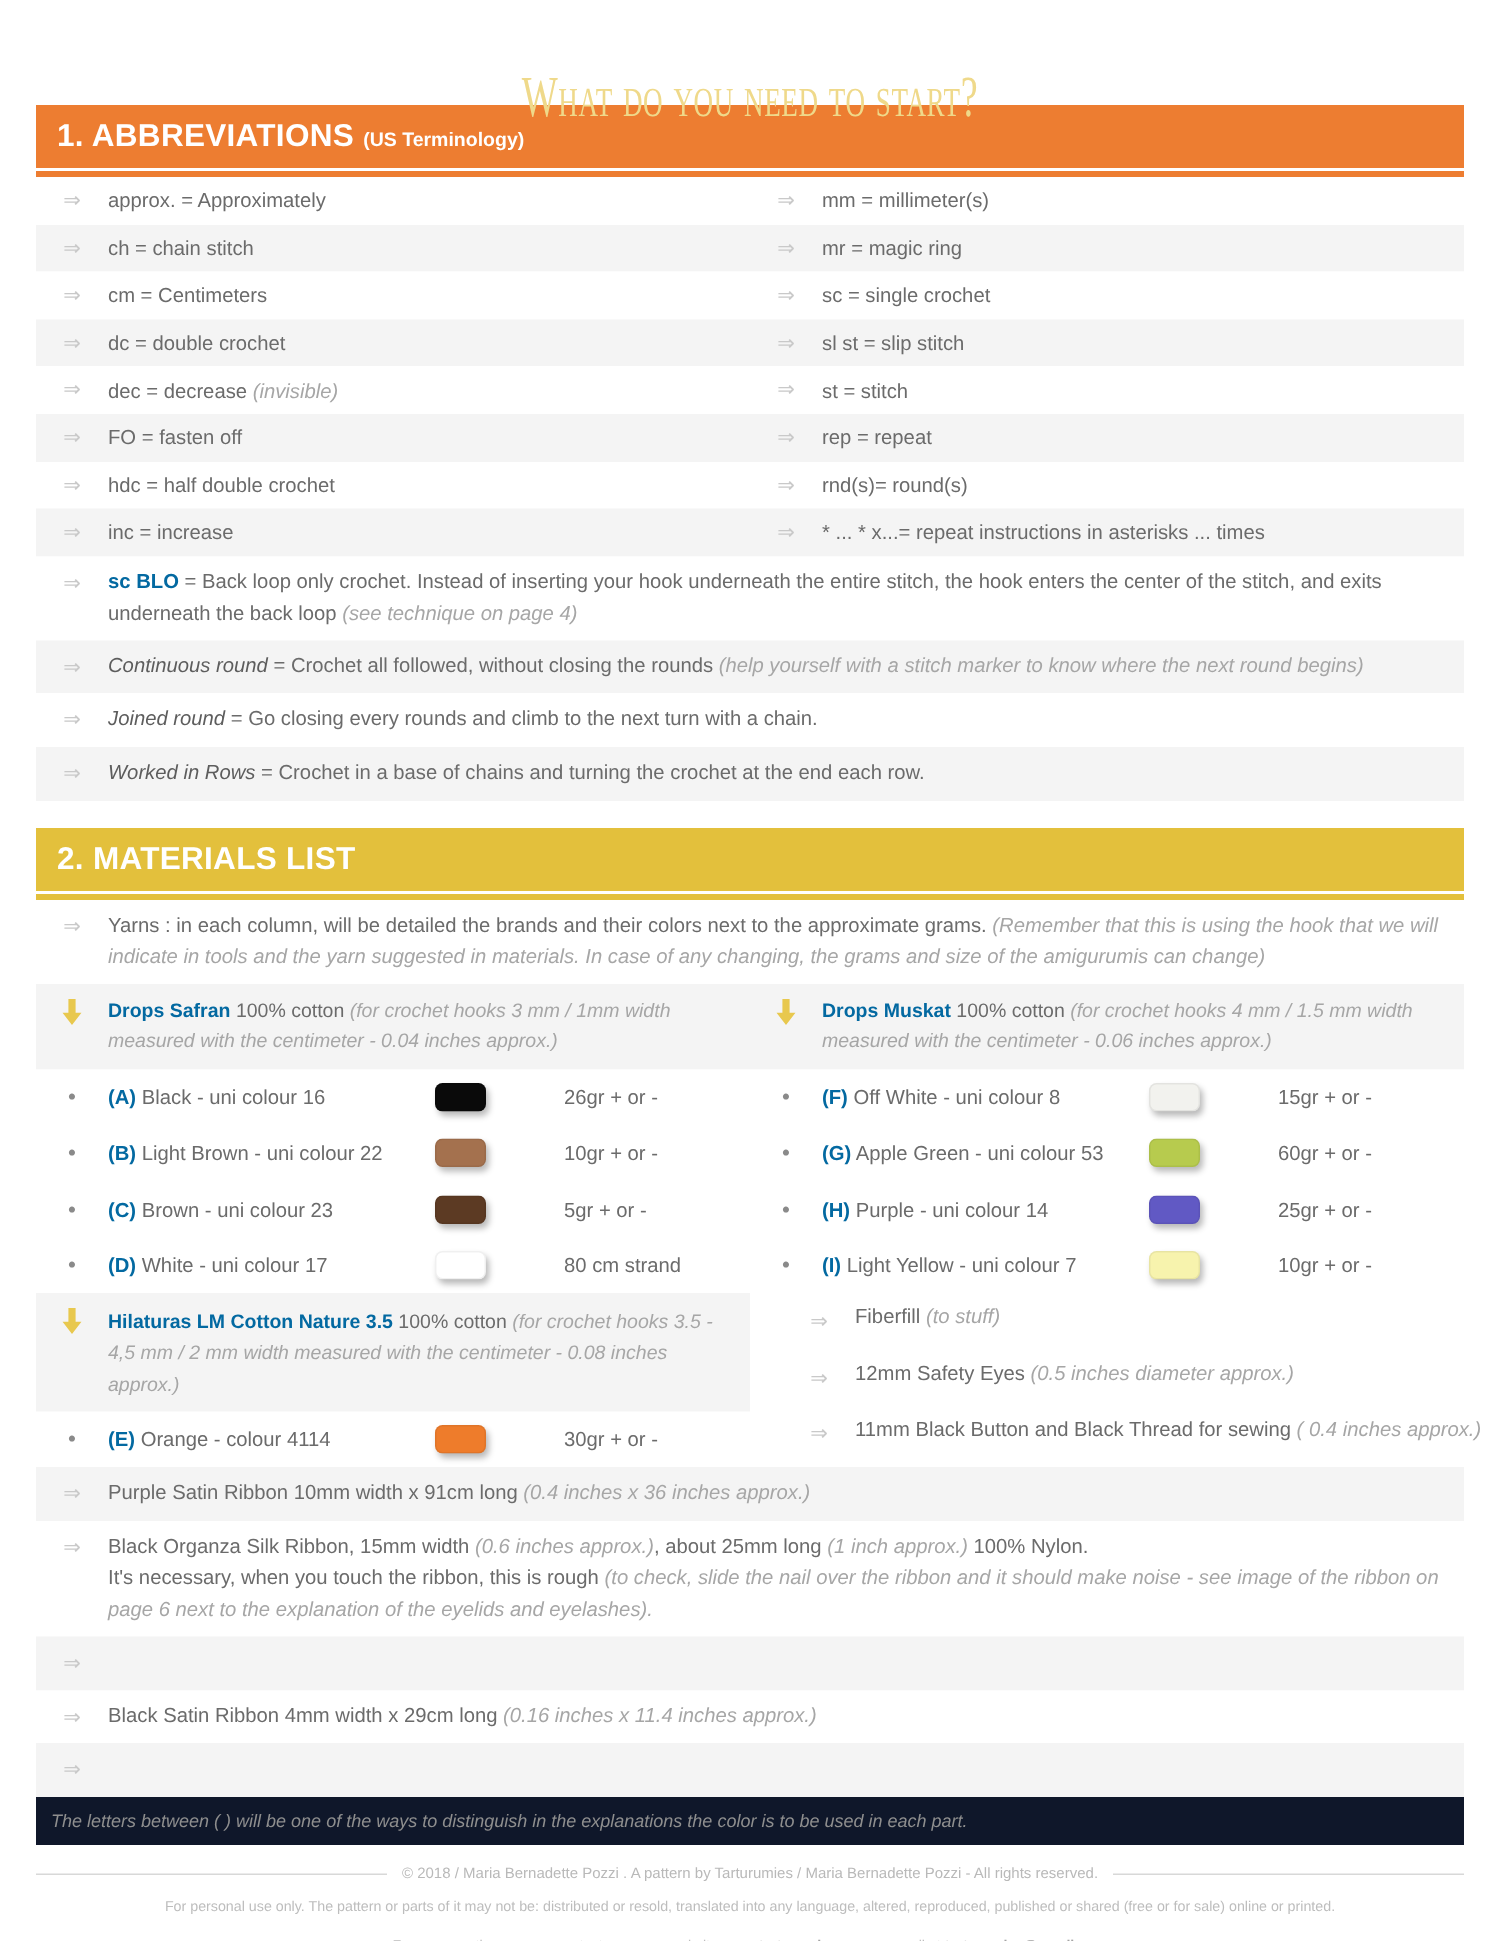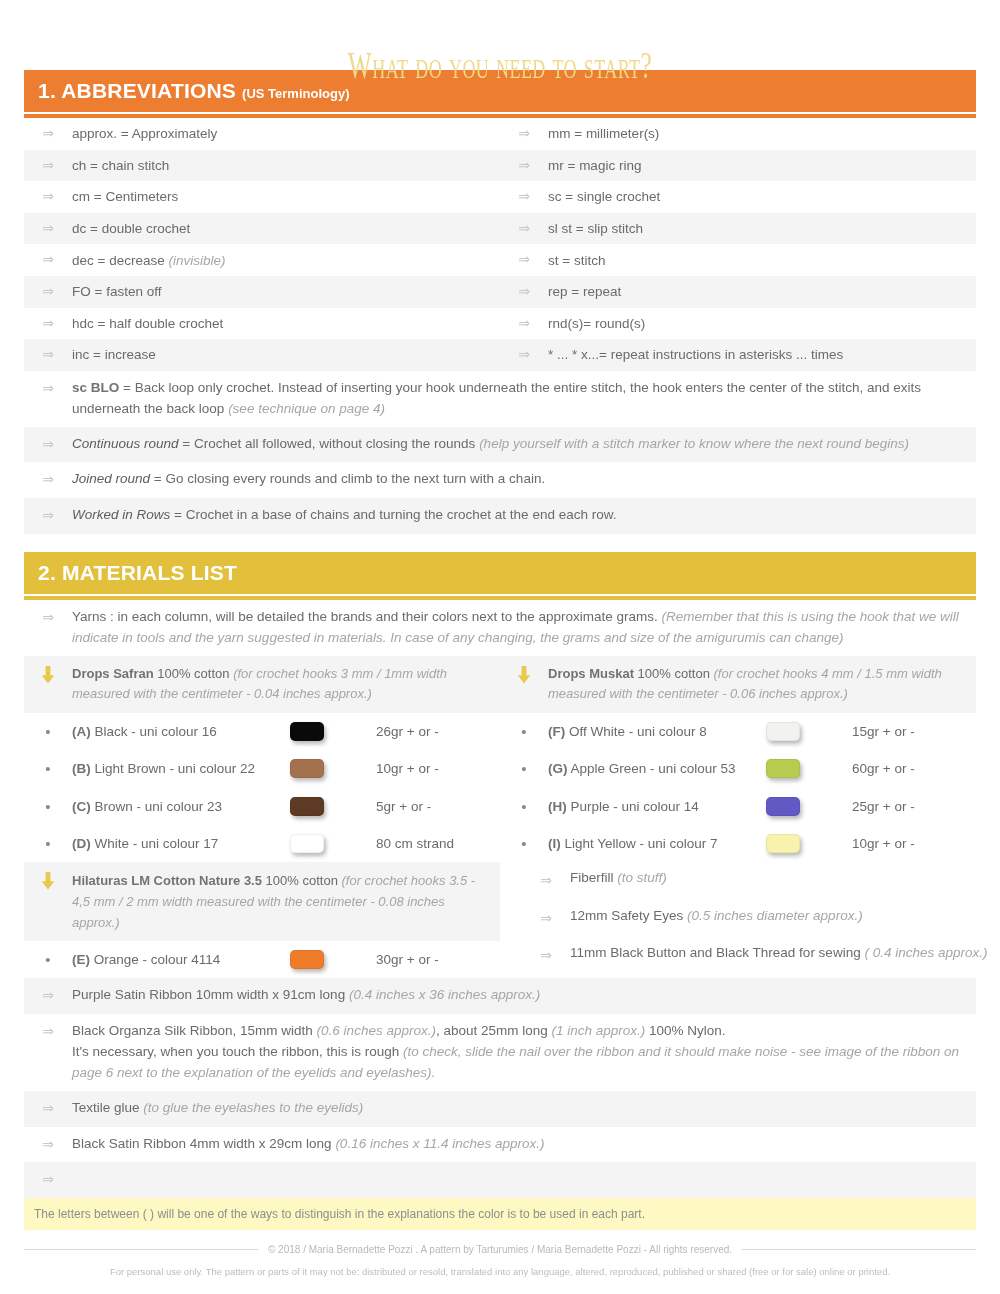--- a/index.html
+++ b/index.html
@@ -75,21 +75,21 @@
   }
   .bullet {
     width: 48px;
     flex: 0 0 48px;
     text-align: center;
     color: #8a8a8a;
     font-size: 15px;
     line-height: 1.55;
   }
   .cell { flex: 1 1 auto; padding-right: 10px; }
-  b, strong { color: #737373; }
+  b, strong { color: #0369a1; }
   .it { font-style: italic; color: #a6a6a6; }
   .bi { font-style: italic; font-weight: normal; color: #5d5d5d; }
 
   
   .abbr-grid { margin: 0 24px; }
   .abbr-row {
     display: flex;
     background: #ffffff;
     font-size: 13.5px;
   }
@@ -149,22 +149,23 @@
   }
   .right-item {
     display: flex;
     align-items: flex-start;
     font-size: 13.5px;
     padding: 8px 0;
   }
 
   .footnote {
     margin: 0 24px;
-    background: #fef9c3;
+    background: #0f172a;
     font-size: 12px;
+    font-style: italic;
     color: #8e8e8e;
     padding: 9px 0 9px 10px;
   }
 
   
   .footer { margin-top: 14px; text-align: center; color: #b9b9b9; }
   .foot-line {
     display: flex; align-items: center;
     margin: 0 24px;
     font-size: 10px;
@@ -430,21 +431,20 @@
       <div class="row alt">
         <div class="arrow">⇒</div>
         <div class="cell"><span>Purple Satin Ribbon 10mm width x 91cm long </span><span class="it">(0.4 inches x 36 inches approx.)</span></div>
       </div>
       <div class="row">
         <div class="arrow">⇒</div>
         <div class="cell"><span>Black Organza Silk Ribbon, 15mm width </span><span class="it">(0.6 inches approx.)</span><span>, about 25mm long </span><span class="it">(1 inch approx.)</span><span> 100% Nylon.</span><br><span>It's necessary, when you touch the ribbon, this is rough </span><span class="it">(to check, slide the nail over the ribbon and it should make noise - see image of the ribbon on page 6 next to the explanation of the eyelids and eyelashes).</span></div>
       </div>
       <div class="row alt">
         <div class="arrow">⇒</div>
-        <div class="cell"><span> Textile glue </span><span class="it">(to glue the eyelashes to the eyelids)</span></div>
       </div>
       <div class="row">
         <div class="arrow">⇒</div>
         <div class="cell"><span>Black Satin Ribbon 4mm width x 29cm long </span><span class="it">(0.16 inches x 11.4 inches approx.)</span></div>
       </div>
       <div class="row alt">
         <div class="arrow">⇒</div>
       </div>
     </div>
 

